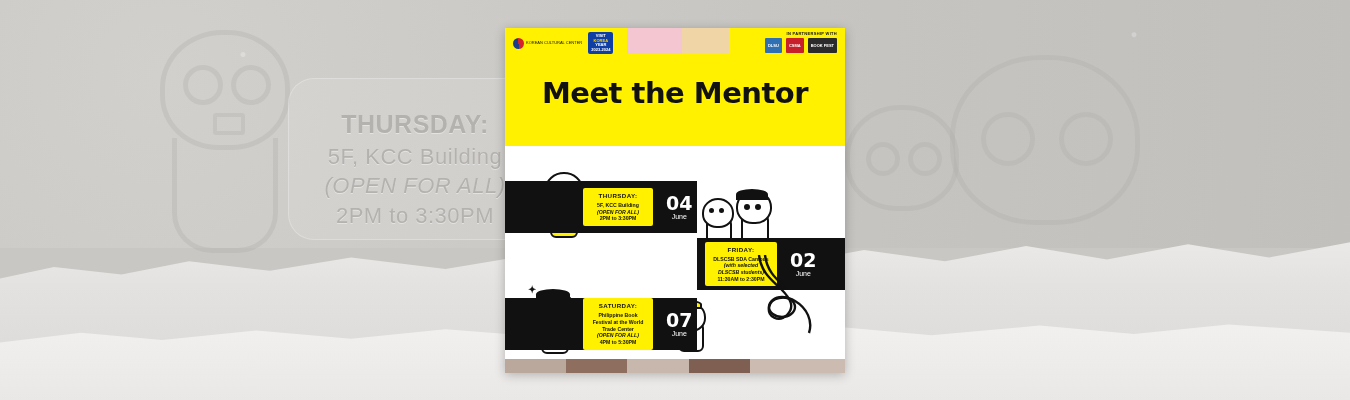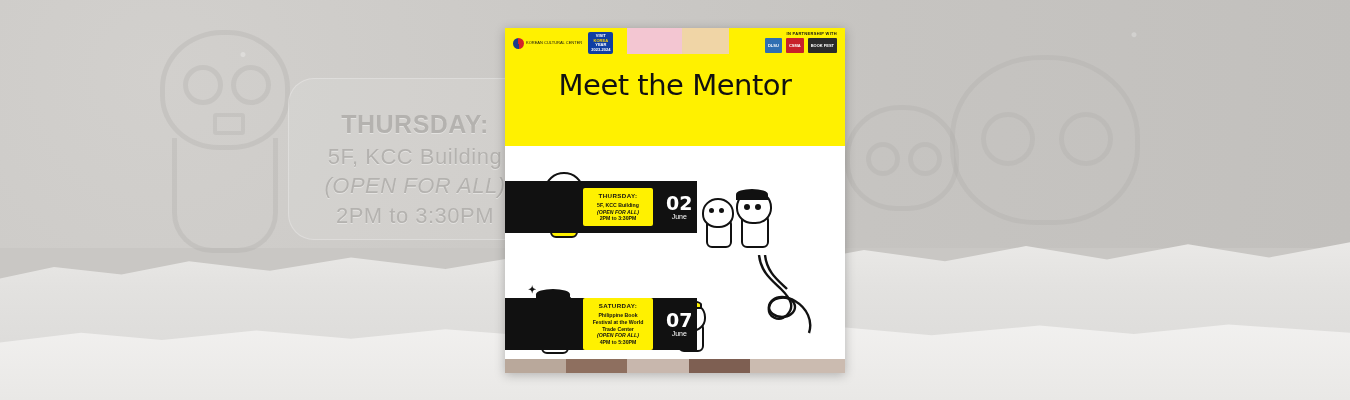--- a/index.html
+++ b/index.html
@@ -88,21 +88,21 @@
   .partner-logos{display:flex;gap:4px;align-items:center;margin-top:2px;}
   .plogo{height:15px;display:flex;align-items:center;justify-content:center;
     font-size:4px;font-weight:bold;color:#fff;padding:0 3px;border-radius:1px;}
   .pl1{background:#2f6fb2;}
   .pl2{background:#c8202a;}
   .pl3{background:#2b2b2b;}
   .poster-title{
     position:absolute;top:40px;left:0;width:100%;text-align:center;z-index:2;
   }
   .poster-title h1{
-    margin:0;font-size:29px;font-weight:normal;color:#111;letter-spacing:-.5px;
+    margin:8px;font-size:29px;font-weight:bold;color:#111;letter-spacing:-.5px;
     font-family:"DejaVu Sans", sans-serif;
   }
   .subtitle{
     display:inline-block;margin-top:5px;background:#111;color:#fff;
     font-size:8.5px;font-weight:bold;letter-spacing:1.2px;
     padding:3px 10px;border-radius:9px;
   }
   .poster-body{position:relative;height:227px;background:#fff;}
   
   .ev{position:absolute;height:52px;background:#111;display:flex;align-items:center;}
@@ -218,39 +218,52 @@
     </div>
 
     <div class="ev ev-1">
       <div class="ev-card" style="margin-left:78px;width:60px;">
         <div class="day">THURSDAY:</div>
         <div>5F, KCC Building</div>
         <div class="ital">(OPEN FOR ALL)</div>
         <div>2PM to 3:30PM</div>
       </div>
       <div class="ev-num" style="margin-left:13px;">
-        <div class="n">02</div>
+        <div class="n">04</div>
         <div class="m">June</div>
       </div>
     </div>
 
     <div class="mascot" style="left:196px;top:52px;width:32px;height:46px;">
       <div class="m-body" style="left:5px;top:20px;width:22px;height:26px;background:#fff;border:2px solid #111;"></div>
       <div class="m-head" style="left:1px;top:0;width:28px;height:26px;"></div>
       <div class="m-eye" style="left:8px;top:10px;width:5px;height:5px;"></div>
       <div class="m-eye" style="left:18px;top:10px;width:5px;height:5px;"></div>
     </div>
     <div class="mascot" style="left:230px;top:44px;width:36px;height:54px;">
       <div class="m-body" style="left:6px;top:24px;width:24px;height:30px;background:#fff;border:2px solid #111;"></div>
       <div class="m-head" style="left:1px;top:0;width:32px;height:30px;"></div>
       <div style="position:absolute;left:1px;top:-1px;width:32px;height:11px;background:#111;border-radius:50% 50% 0 0;"></div>
       <div class="m-eye" style="left:9px;top:14px;width:6px;height:6px;"></div>
       <div class="m-eye" style="left:20px;top:14px;width:6px;height:6px;"></div>
     </div>
 
+    <div class="ev ev-2">
+      <div class="ev-card" style="margin-left:8px;width:62px;">
+        <div class="day">FRIDAY:</div>
+        <div>DLSCSB SDA Campus</div>
+        <div class="ital">(with selected</div>
+        <div class="ital">DLSCSB students)</div>
+        <div>11:30AM to 2:30PM</div>
+      </div>
+      <div class="ev-num" style="margin-left:13px;">
+        <div class="n">02</div>
+        <div class="m">June</div>
+      </div>
+    </div>
 
     <div class="mascot" style="left:28px;top:142px;width:40px;height:62px;">
       <div class="m-body" style="left:8px;top:28px;width:24px;height:34px;background:#fff;border:2px solid #111;"></div>
       <div class="m-head" style="left:3px;top:2px;width:34px;height:30px;"></div>
       <div style="position:absolute;left:3px;top:1px;width:34px;height:11px;background:#111;border-radius:50% 50% 0 0;"></div>
       <div class="m-eye" style="left:11px;top:15px;width:6px;height:6px;"></div>
       <div class="m-eye" style="left:23px;top:15px;width:6px;height:6px;"></div>
       <div style="position:absolute;left:-5px;top:-4px;color:#111;font-size:10px;font-weight:bold;">✦</div>
     </div>
     <div class="mascot" style="left:168px;top:154px;width:32px;height:48px;">

